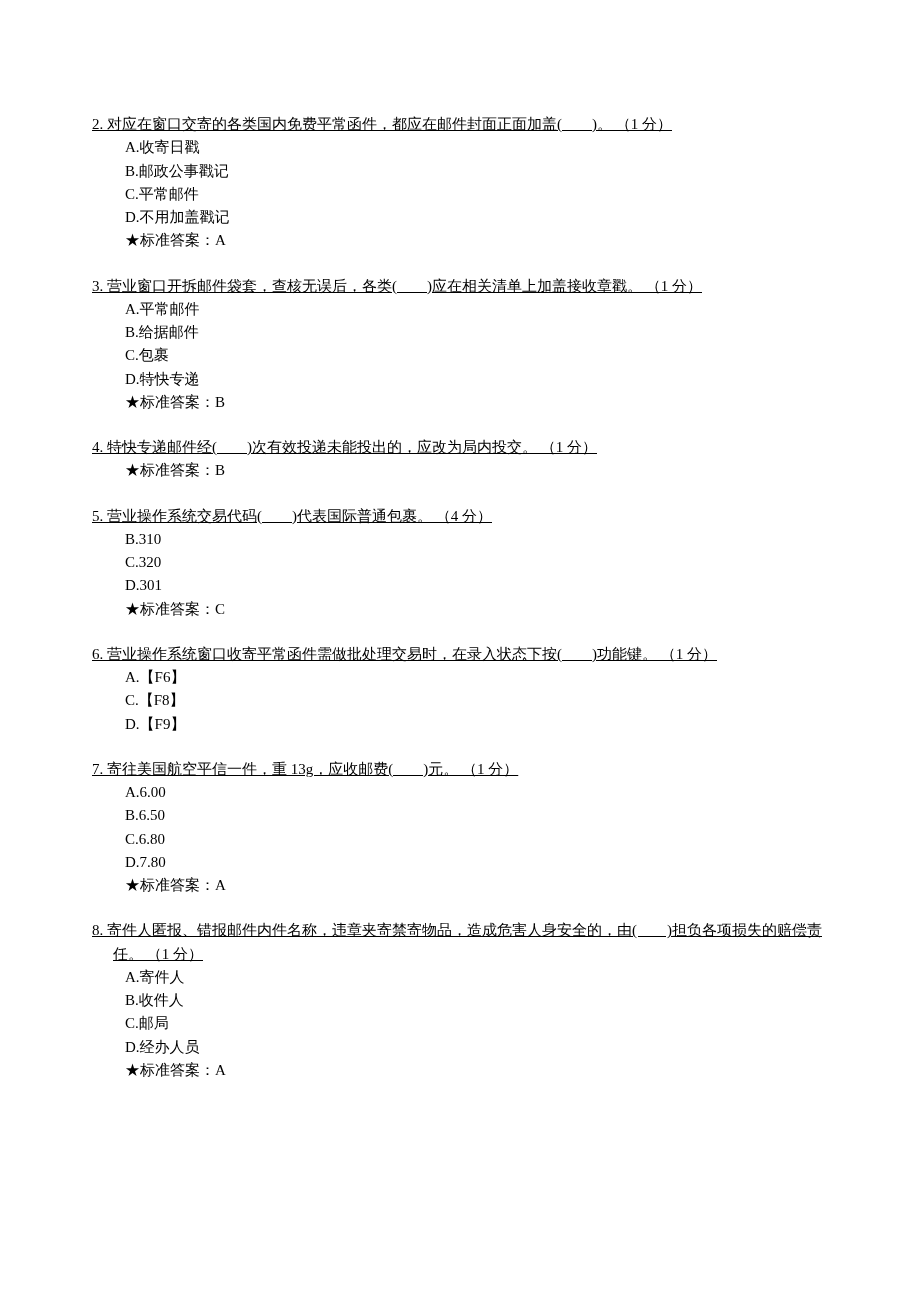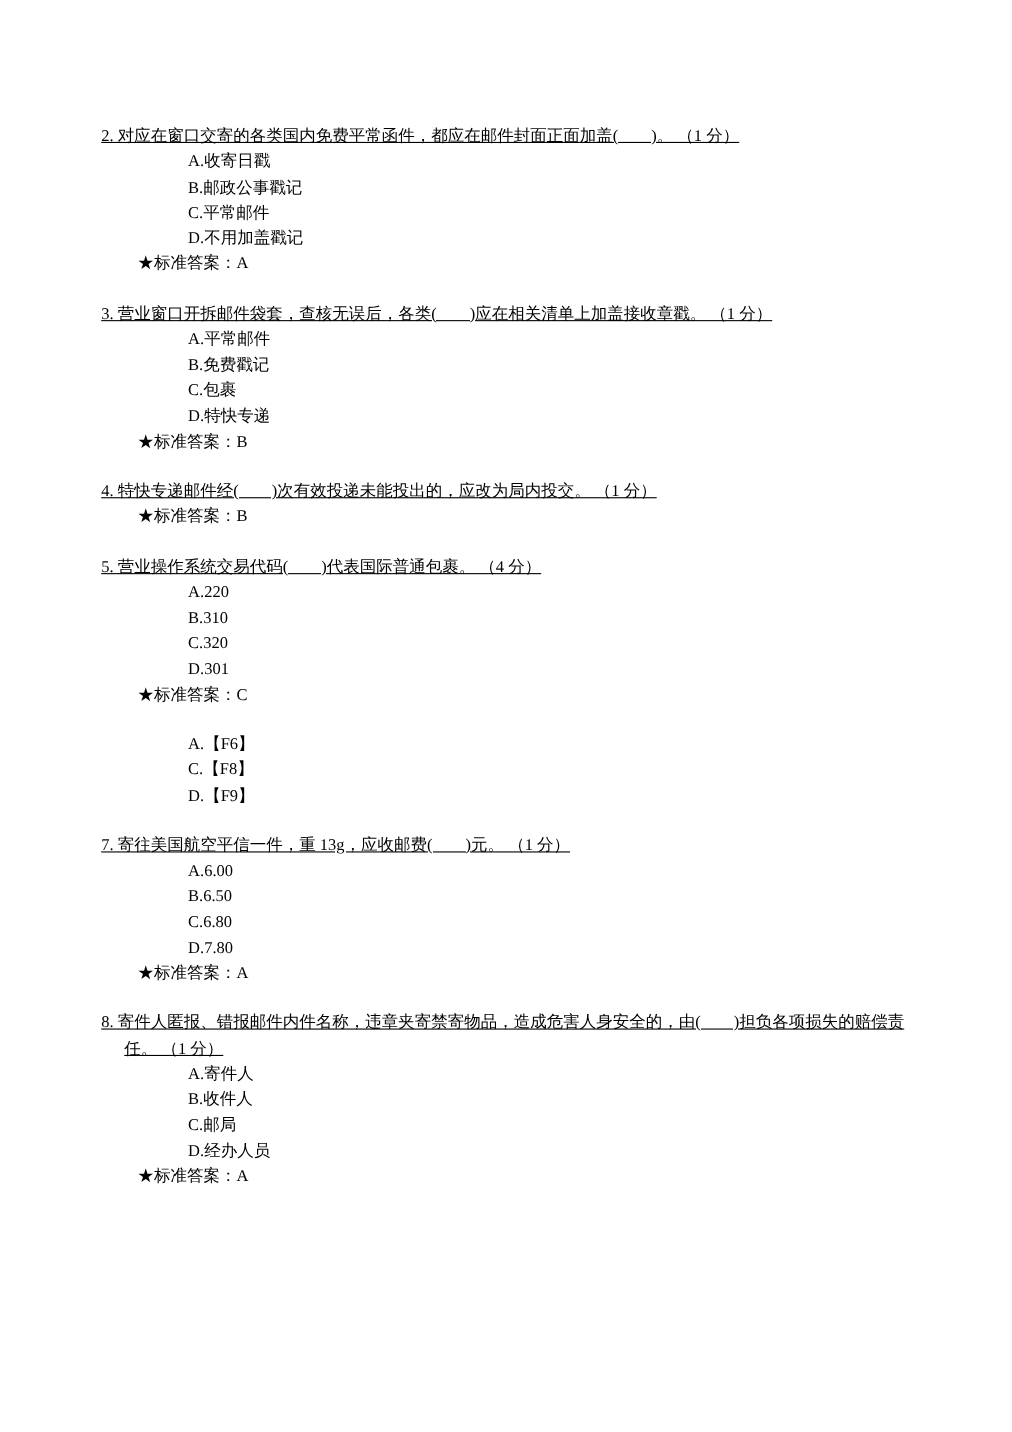--- a/index.html
+++ b/index.html
@@ -18,21 +18,20 @@
     .question .stem {
       text-indent: -1.4em;
       padding-left: 1.4em;
       text-decoration: underline;
     }
     .question .options {
       padding-left: 2.2em;
     }
     .question .option {
       display: block;
-      margin-left: 46px;
     }
     .question .answer {
       padding-left: 2.2em;
     }
   </style>
 </head>
 <body>
 
 <div id="content">
     <div class="question">
@@ -42,41 +41,41 @@
         <span class="option">B.邮政公事戳记</span>
         <span class="option">C.平常邮件</span>
         <span class="option">D.不用加盖戳记</span>
       </div>
       <div class="answer">★标准答案：A</div>
     </div>
     <div class="question">
       <div class="stem">3. 营业窗口开拆邮件袋套，查核无误后，各类(　　)应在相关清单上加盖接收章戳。 （1 分）</div>
       <div class="options">
         <span class="option">A.平常邮件</span>
-        <span class="option">B.免费戳记</span>
+        <span class="option">B.给据邮件</span>
         <span class="option">C.包裹</span>
         <span class="option">D.特快专递</span>
       </div>
       <div class="answer">★标准答案：B</div>
     </div>
     <div class="question">
       <div class="stem">4. 特快专递邮件经(　　)次有效投递未能投出的，应改为局内投交。 （1 分）</div>
       <div class="answer">★标准答案：B</div>
     </div>
     <div class="question">
       <div class="stem">5. 营业操作系统交易代码(　　)代表国际普通包裹。 （4 分）</div>
       <div class="options">
-        <span class="option">A.220</span>
         <span class="option">B.310</span>
         <span class="option">C.320</span>
         <span class="option">D.301</span>
       </div>
       <div class="answer">★标准答案：C</div>
     </div>
     <div class="question">
+      <div class="stem">6. 营业操作系统窗口收寄平常函件需做批处理交易时，在录入状态下按(　　)功能键。 （1 分）</div>
       <div class="options">
         <span class="option">A.【F6】</span>
         <span class="option">C.【F8】</span>
         <span class="option">D.【F9】</span>
       </div>
     </div>
     <div class="question">
       <div class="stem">7. 寄往美国航空平信一件，重 13g，应收邮费(　　)元。 （1 分）</div>
       <div class="options">
         <span class="option">A.6.00</span>

